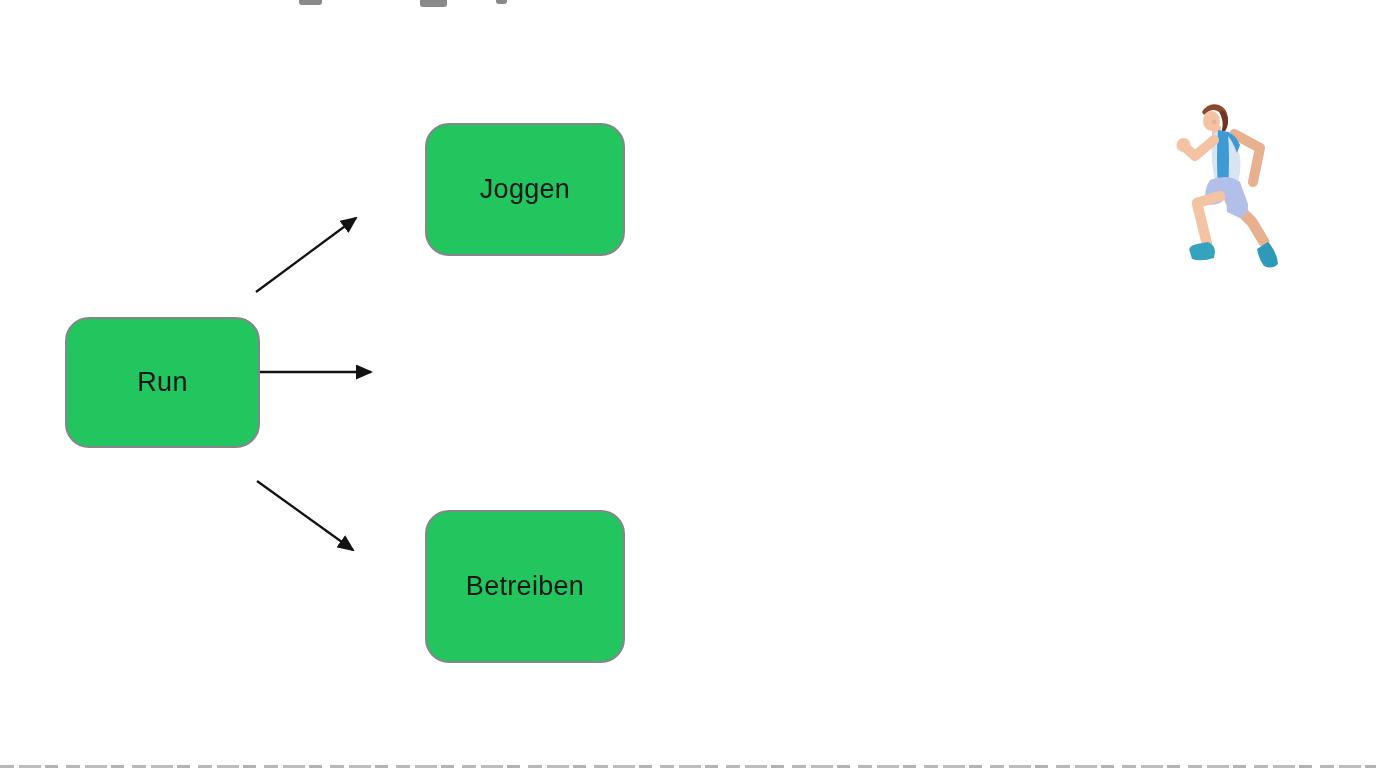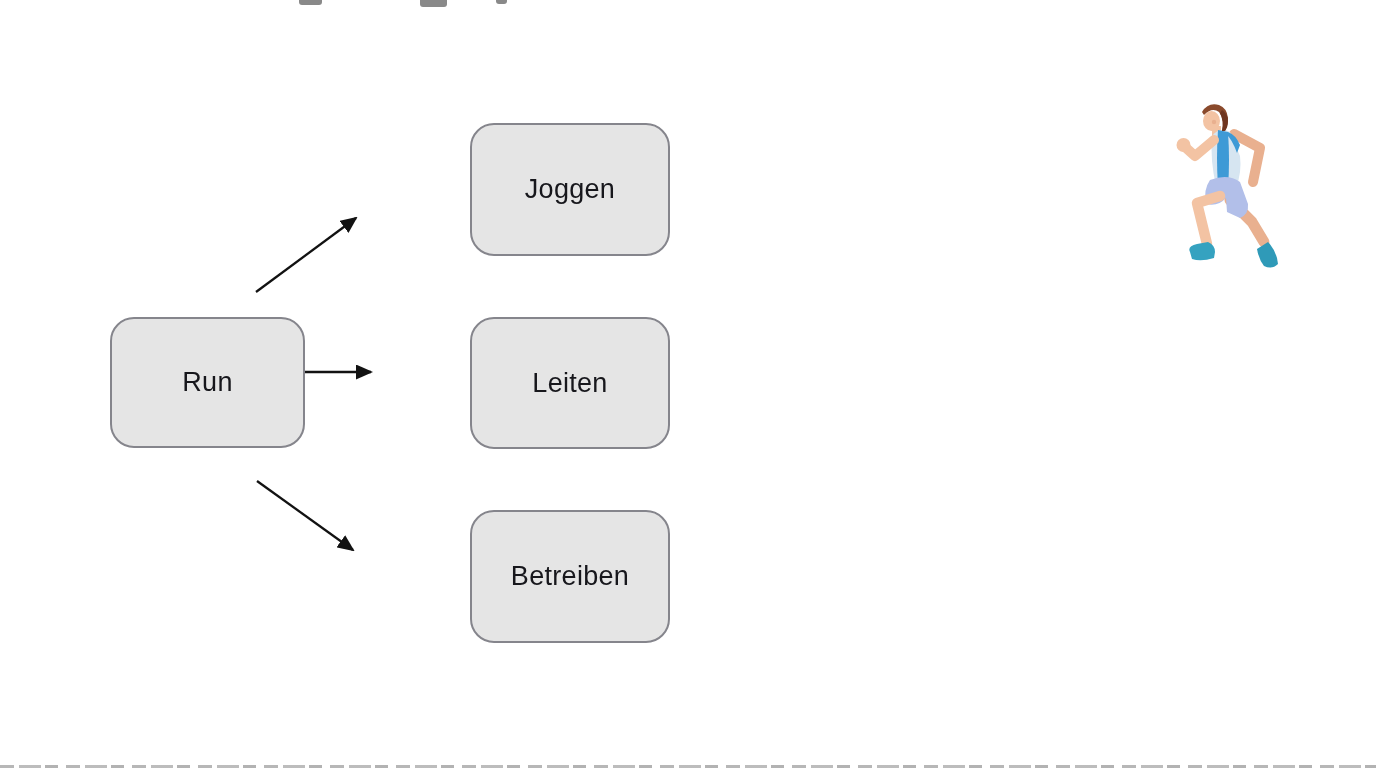--- a/index.html
+++ b/index.html
@@ -15,36 +15,35 @@
   }
   .canvas {
     position: relative;
     width: 1376px;
     height: 768px;
     background: #ffffff;
   }
   .node {
     position: absolute;
     box-sizing: border-box;
-    background: #e5e5e5;
+    background: #22c55e;
     border: 2px solid #85858c;
     border-radius: 24px;
     display: flex;
     align-items: center;
     justify-content: center;
     color: #17171c;
     font-size: 27px;
     letter-spacing: 0.3px;
     cursor: default;
-    margin-left: 45px;
   }
   .node-run       { left: 65px;  top: 317px; width: 195px; height: 131px; }
   .node-joggen    { left: 425px; top: 123px; width: 200px; height: 133px; }
   .node-leiten    { left: 425px; top: 317px; width: 200px; height: 132px; }
-  .node-betreiben { left: 425px; top: 510px; width: 200px; height: 133px; }
+  .node-betreiben { left: 425px; top: 510px; width: 200px; height: 153px; }
 
   .arrow-layer {
     position: absolute;
     left: 0; top: 0;
     width: 1376px;
     height: 768px;
     pointer-events: none;
   }
   .runner {
     position: absolute;
@@ -99,23 +98,20 @@
     <line x1="250" y1="372" x2="371" y2="372" stroke="#121212" stroke-width="2.3" marker-end="url(#ah)"></line>
     <line x1="257" y1="481" x2="353" y2="550" stroke="#121212" stroke-width="2.3" marker-end="url(#ah)"></line>
   </svg>
 
   <div class="node node-run">
     <span>Run</span>
   </div>
   <div class="node node-joggen">
     <span>Joggen</span>
   </div>
-  <div class="node node-leiten">
-    <span>Leiten</span>
-  </div>
   <div class="node node-betreiben">
     <span>Betreiben</span>
   </div>
 
   <svg class="runner" viewBox="0 0 112 172" xmlns="http://www.w3.org/2000/svg" aria-hidden="true">
 
     <path d="M64,34 L90,48 L83,82" fill="none" stroke="#e9b08f" stroke-width="10" stroke-linecap="round" stroke-linejoin="round"></path>
 
     <path d="M60,100 L82,122 L94,142" fill="none" stroke="#e9b08f" stroke-width="11" stroke-linecap="round" stroke-linejoin="round"></path>
 

